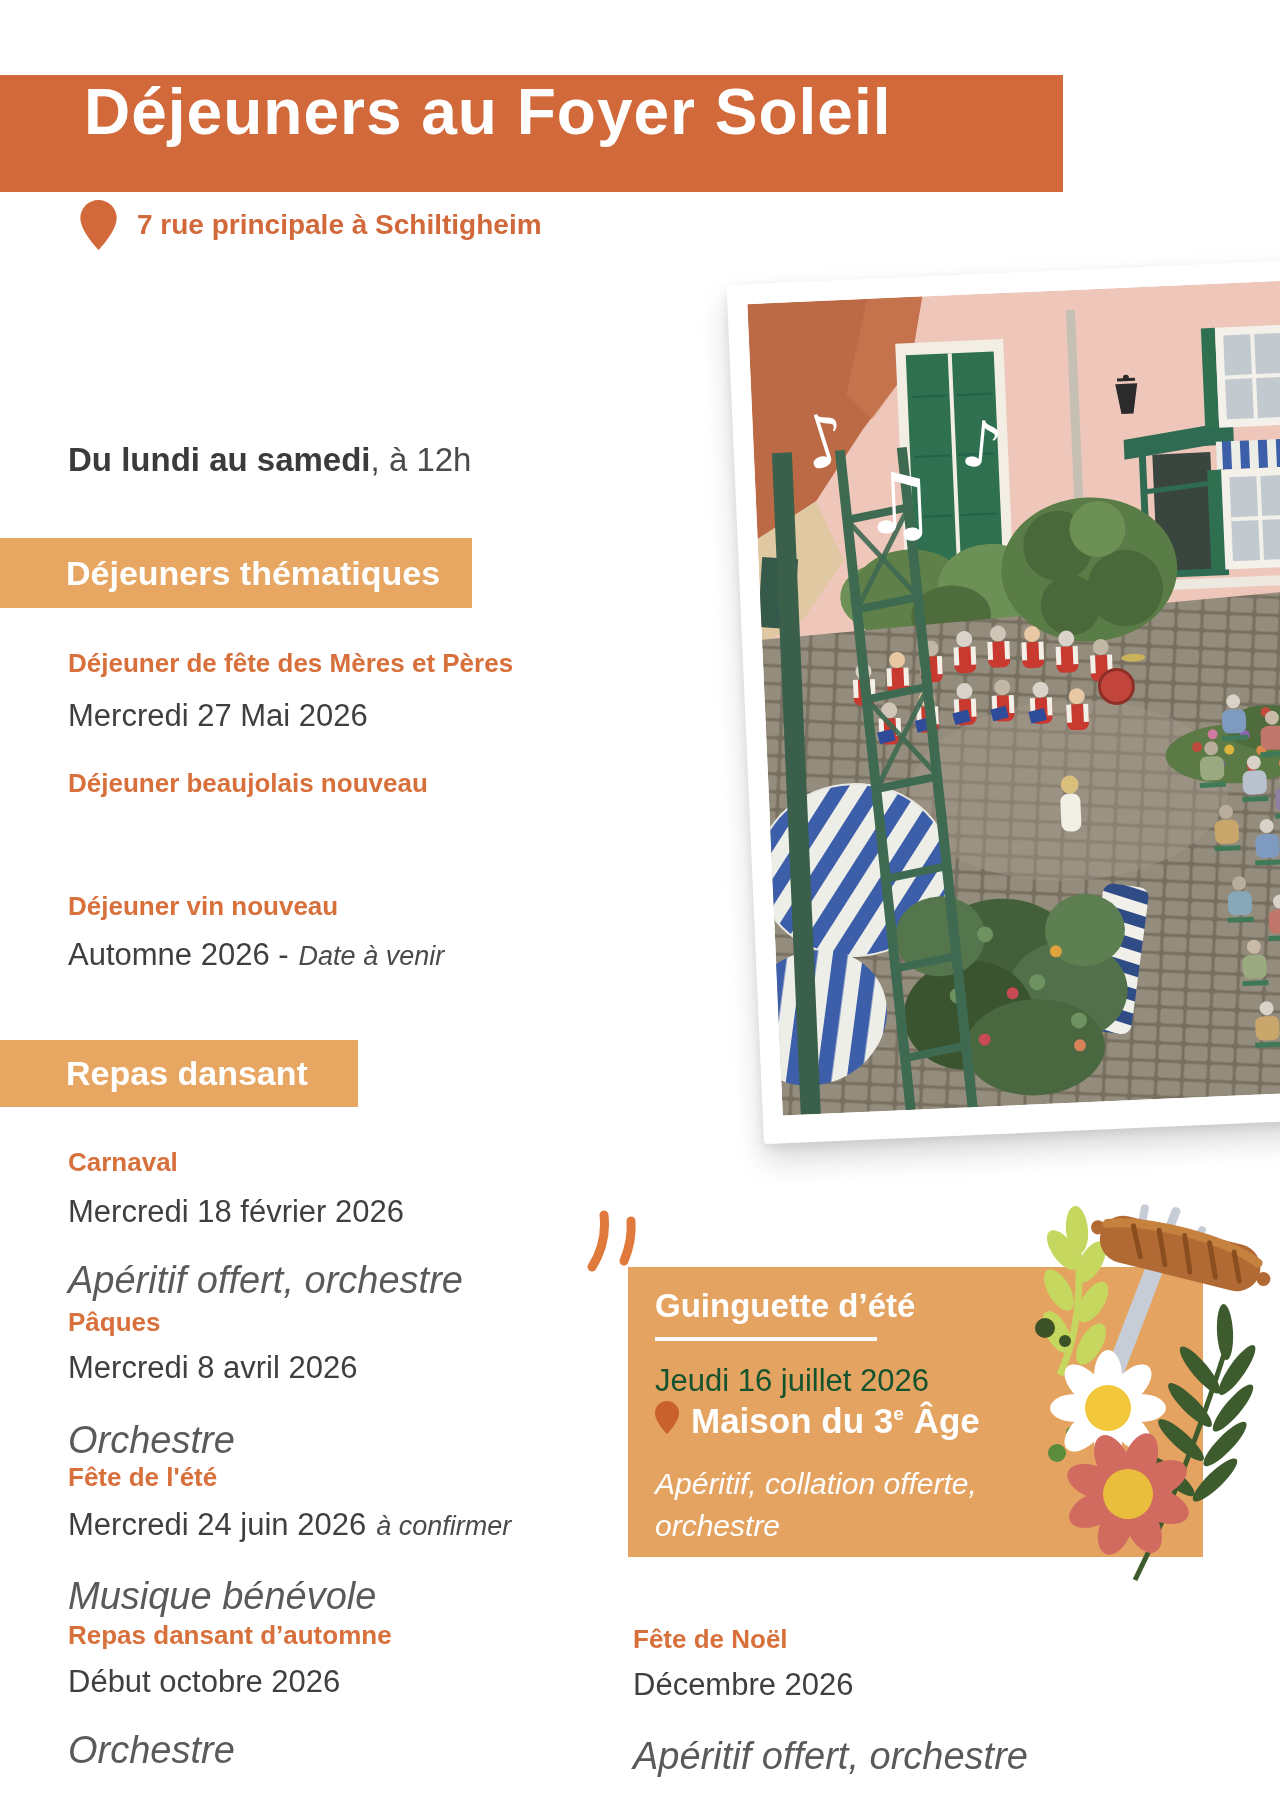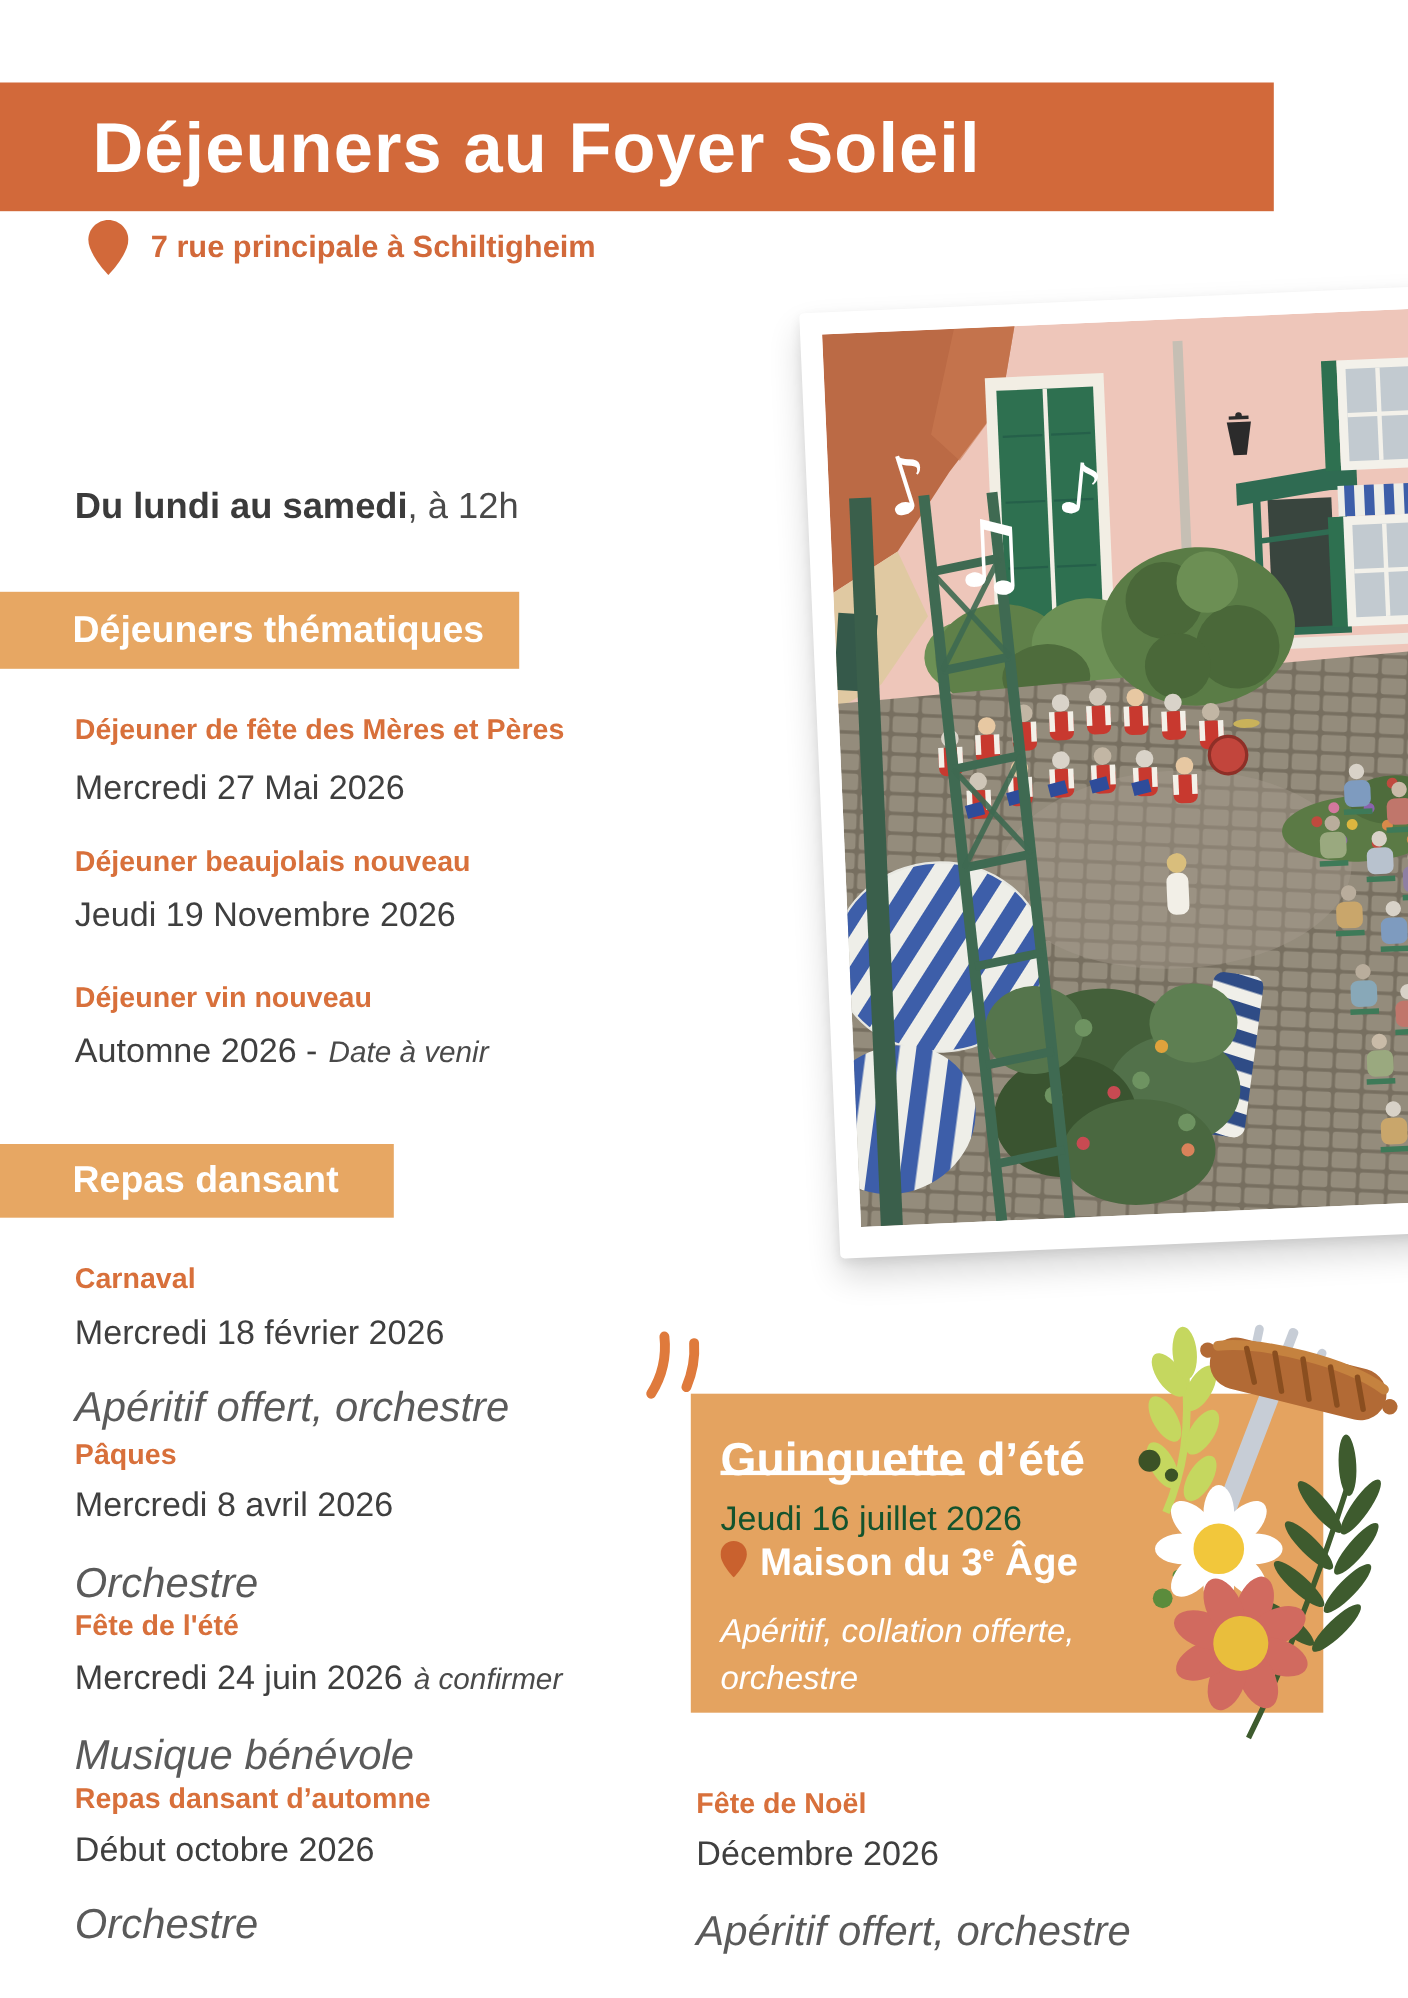--- a/index.html
+++ b/index.html
@@ -1,21 +1,21 @@
 <!DOCTYPE html>
 <html><head>
 <meta charset="utf-8">
 <style>
   html,body{margin:0;padding:0;background:#ffffff;}
   .page{position:relative;width:1280px;height:1816px;background:#ffffff;overflow:hidden;
         font-family:"Liberation Sans", sans-serif;}
 
   
-  .title-band{position:absolute;left:0;top:75px;width:1158px;height:117px;background:#D2693A;
-              display:flex;align-items:center;padding-left:84px;box-sizing:border-box;}
+  .title-band{position:absolute;left:0;top:75px;width:1063px;height:117px;background:#D2693A;
+              display:flex;align-items:flex-start;padding-left:84px;box-sizing:border-box;}
   .title-band h1{margin:0;font-size:64px;font-weight:bold;color:#ffffff;letter-spacing:1px;}
   .address-row{position:absolute;left:80px;top:200px;display:flex;align-items:center;gap:20px;}
   .address-row .addr-text{font-size:28px;font-weight:bold;color:#D2693A;}
 
   
   .banner{position:absolute;left:0;background:#E7A763;color:#ffffff;font-weight:bold;
           font-size:34px;display:flex;align-items:center;padding-left:66px;box-sizing:border-box;}
   .banner.b1{top:340px;width:440px;height:72px;}
   .banner.b2{top:538px;width:472px;height:70px;text-align:right;}
   .banner.b3{top:1040px;width:358px;height:67px;}
@@ -31,21 +31,21 @@
 
   
   .photo-wrap{position:absolute;left:745px;top:272px;width:580px;height:860px;background:#ffffff;
               border-radius:4px;padding:20px 20px 28px 20px;box-sizing:border-box;
               transform:rotate(-2.5deg);
               box-shadow:0 16px 30px rgba(0,0,0,0.16),0 4px 10px rgba(0,0,0,0.08);}
   .photo-wrap svg{display:block;width:100%;height:100%;}
 
   
   .gcard{position:absolute;left:628px;top:1267px;width:575px;height:290px;background:#E4A360;}
-  .gcard .g-title{position:absolute;left:27px;top:20px;font-size:42px;font-weight:bold;color:#ffffff;margin-top:16px;}
+  .gcard .g-title{position:absolute;left:27px;top:20px;font-size:33px;font-weight:bold;color:#ffffff;}
   .gcard .g-underline{position:absolute;left:27px;top:70px;width:222px;height:4px;background:#ffffff;}
   .gcard .g-date{position:absolute;left:27px;top:96px;font-size:31px;color:#14532d;}
   .gcard .g-place{position:absolute;left:27px;top:134px;display:flex;align-items:flex-start;gap:12px;
                   font-size:35px;font-weight:bold;color:#ffffff;}
   .gcard .g-place .sup{font-size:0.55em;vertical-align:super;}
   .gcard .g-note{position:absolute;left:27px;font-size:30px;font-style:italic;color:#ffffff;}
 
   .deco-svg{position:absolute;left:985px;top:1040px;width:320px;height:560px;}
   .marks-svg{position:absolute;left:580px;top:1205px;width:64px;height:72px;}
 </style>
@@ -352,21 +352,20 @@
   <div class="schedule">
     <span class="b">Du lundi au samedi</span><span class="r">, à 12h</span>
   </div>
 
   <div class="banner b2">
     <span>Déjeuners thématiques</span>
   </div>
   <div class="ev-title" style="top:648px">Déjeuner de fête des Mères et Pères</div>
   <div class="ev-date" style="top:698px">Mercredi 27 Mai 2026</div>
   <div class="ev-title" style="top:768px">Déjeuner beaujolais nouveau</div>
-  <div class="ev-date" style="top:814px">Jeudi 19 Novembre 2026</div>
   <div class="ev-title" style="top:891px">Déjeuner vin nouveau</div>
   <div class="ev-date" style="top:937px">
     <span>Automne 2026 -</span><span class="suffix">Date à venir</span>
   </div>
 
   <div class="banner b3">
     <span>Repas dansant</span>
   </div>
   <div class="ev-title" style="top:1147px">Carnaval</div>
   <div class="ev-date" style="top:1194px">Mercredi 18 février 2026</div>

